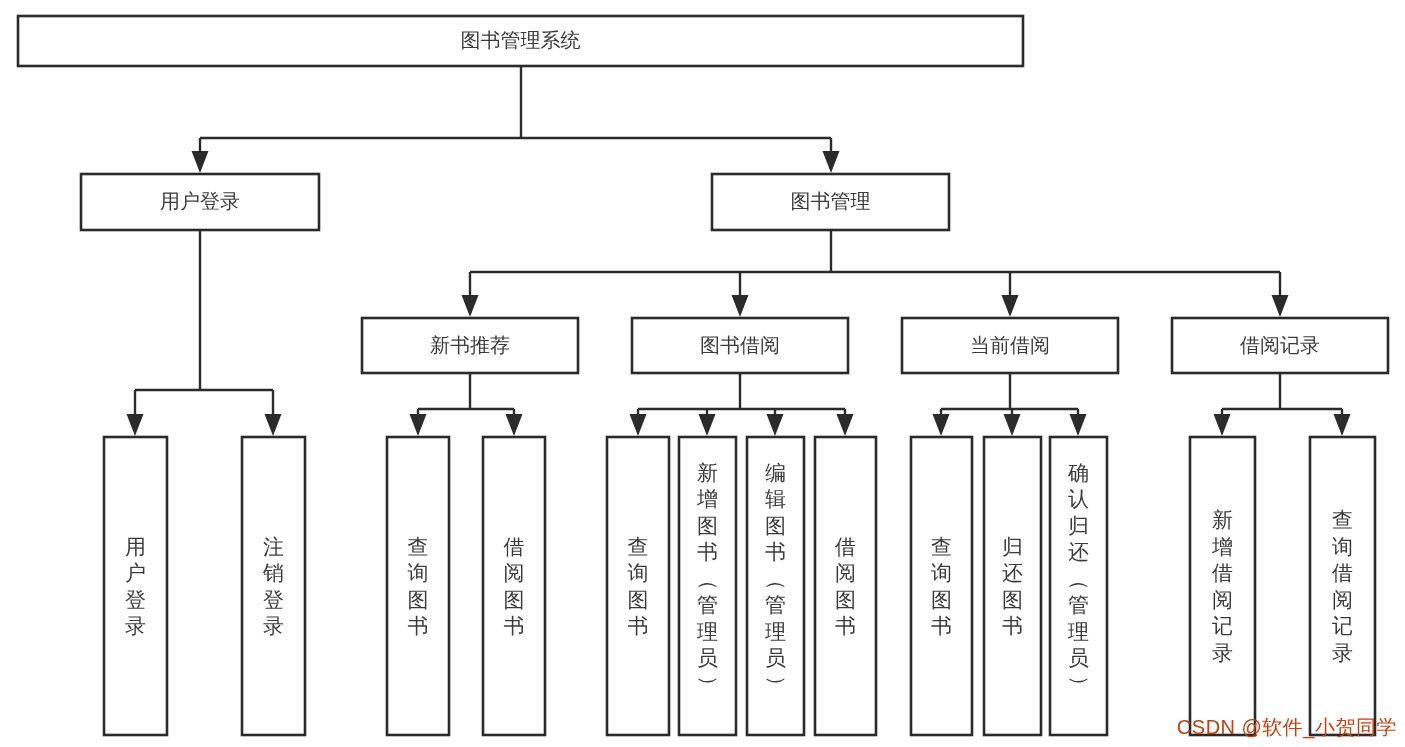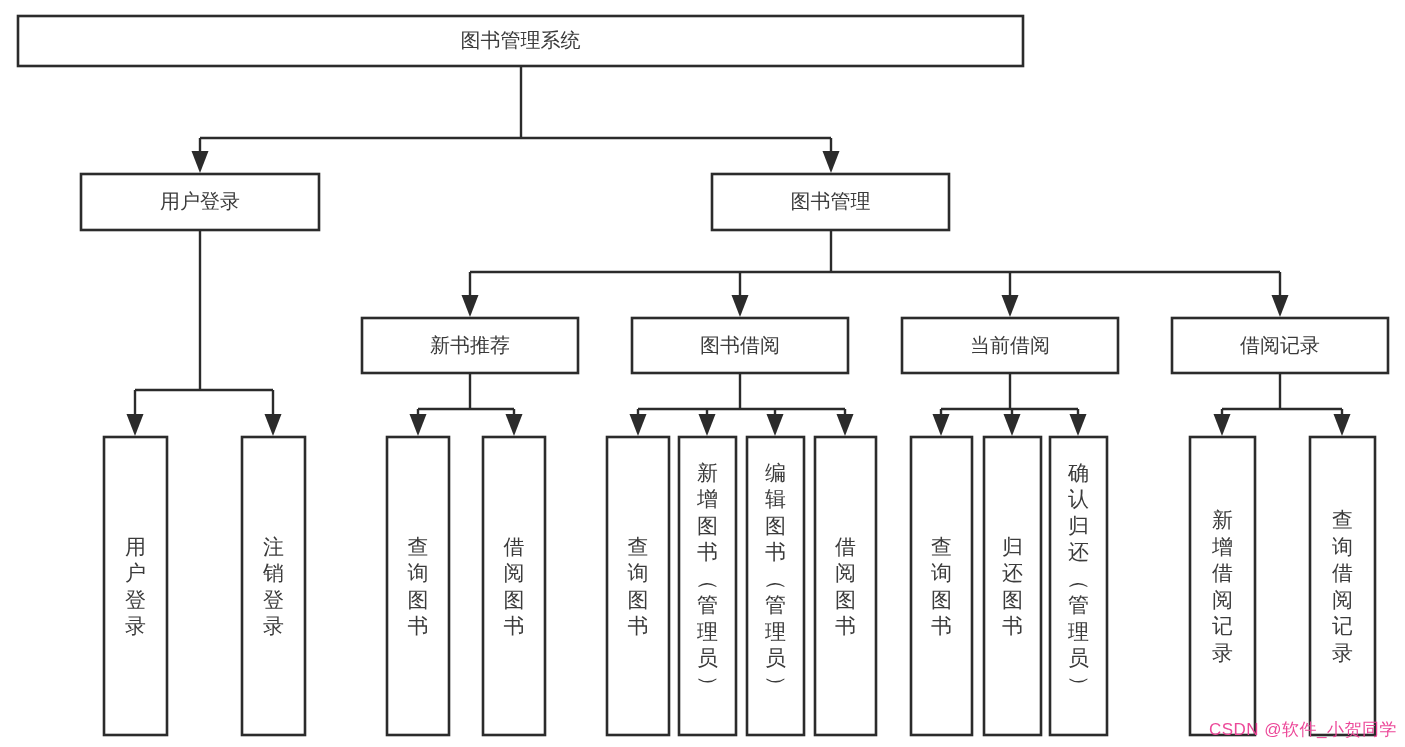--- a/index.html
+++ b/index.html
@@ -54,22 +54,22 @@
   }
   .edge-arrow {
     fill: #2b2b2b;
     stroke: none;
   }
   .watermark {
     position: absolute;
     right: 8px;
     bottom: 6px;
     font-family: "Liberation Sans", "DejaVu Sans", sans-serif;
-    font-size: 17px;
-    color: #ec4899;
+    font-size: 20px;
+    color: #c2410c;
     letter-spacing: 0.5px;
     white-space: nowrap;
     pointer-events: none;
   }
 </style>
 </head>
 <body>
 
 <div id="diagram-root">
   <svg class="tree-canvas" viewBox="0 0 1405 747">

